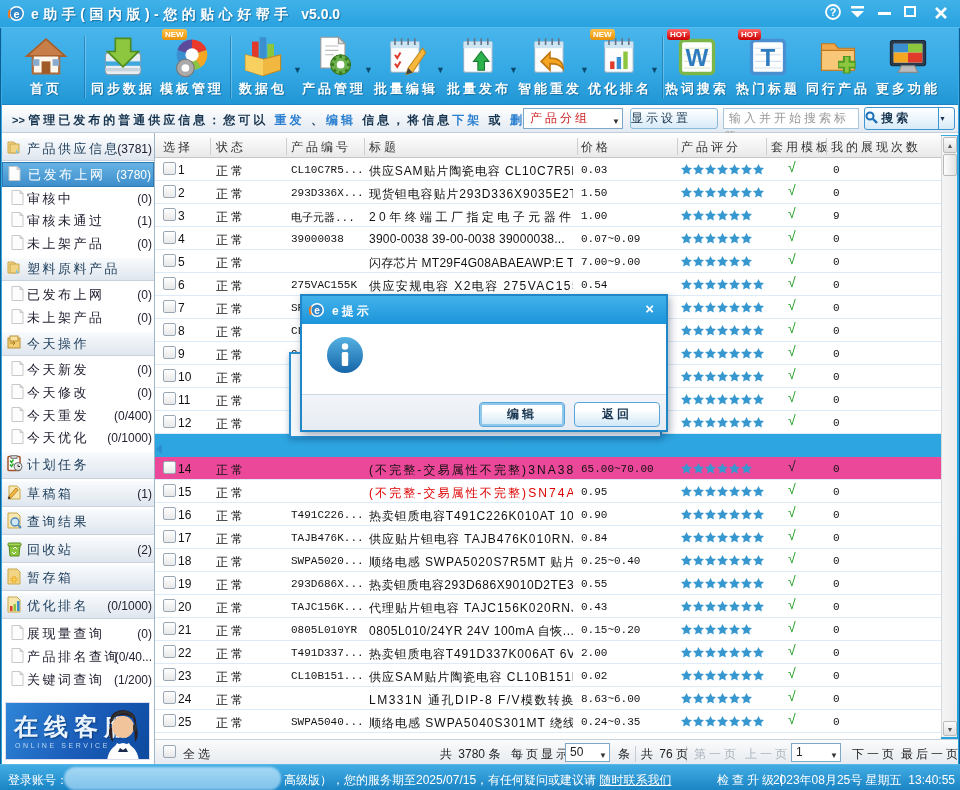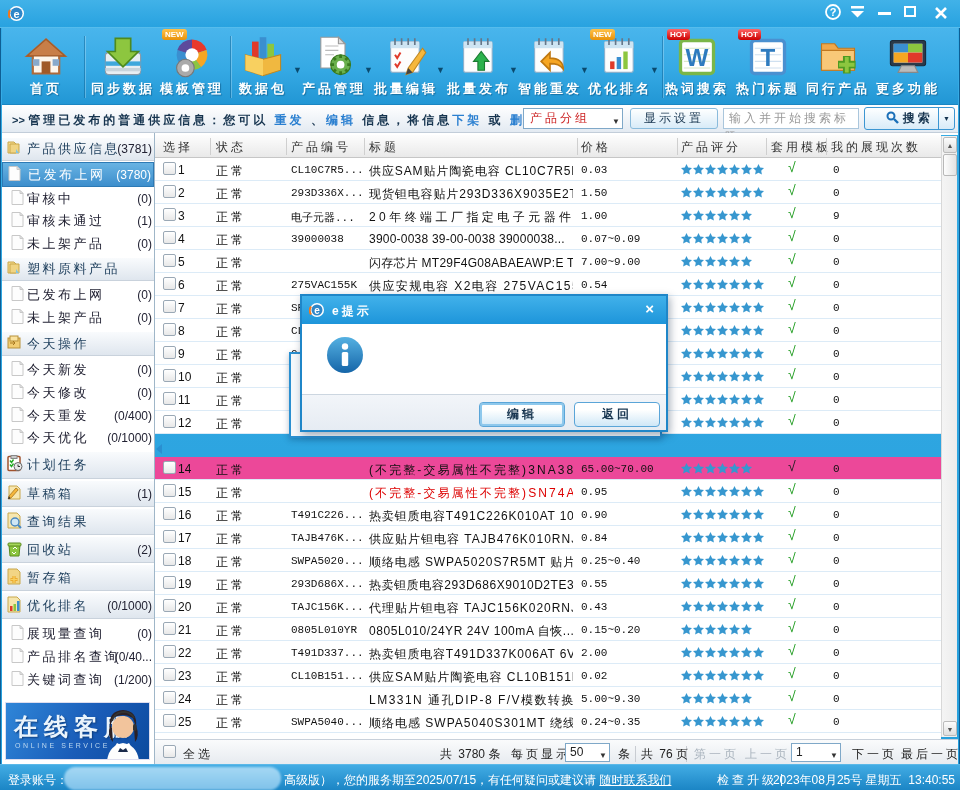--- a/index.html
+++ b/index.html
@@ -17,21 +17,21 @@
 .tbarr{position:absolute;right:-7px;top:32px;color:#0a4a6e;font-size:9px}
 .badge{position:absolute;top:-4px;left:2px;background:linear-gradient(#f66,#c00);color:#fff;font-size:8px;font-weight:bold;padding:1px 3px;border-radius:3px}
 .badge.n{background:linear-gradient(#ffc24a,#e8920a)}
 .tsep{position:absolute;top:8px;width:1px;height:62px;background:rgba(10,90,140,.45);box-shadow:1px 0 0 rgba(255,255,255,.25)}
 
 #infobar{position:absolute;left:2px;top:105px;width:956px;height:28px;background:linear-gradient(#ffffff,#e3eaf2);border-bottom:1px solid #c2cdd9}
 #infobar .txt{position:absolute;left:10px;top:7px;color:#16344f;font-weight:bold}
 .lnk{color:#2a7fd0}
 .combo{position:absolute;background:#fff;border:1px solid #7fa8c8;font-size:12px}
 .combo .arr{position:absolute;right:2px;top:3px;font-size:8px;color:#333}
-.btn{position:absolute;background:linear-gradient(#feffff,#d8ebf8);border:1px solid #8abbdc;border-radius:3px;text-align:center;color:#16344f}
+.btn{position:absolute;background:linear-gradient(#feffff,#d8ebf8);border:1px solid #8abbdc;border-radius:3px;color:#16344f}
 
 #side{position:absolute;left:2px;top:133px;width:153px;height:631px;background:#fff;border-right:1px solid #9fb6c8}
 .shdr{position:absolute;left:0;width:152px;background:linear-gradient(#f9fbfd,#dfe6ee);border-top:1px solid #fff;border-bottom:1px solid #c9d2dc;color:#1b3c5a}
 .sitm{position:absolute;left:0;width:152px;background:#fff;color:#223}
 .ssel{position:absolute;left:0;width:152px;background:linear-gradient(#68b3e3,#3d8ecc);border:1px solid #2d7ab5;color:#fff}
 .ssel .scount{color:#fff}
 .sicon{position:absolute;left:4px;top:50%;transform:translateY(-50%)}
 .sitm .sicon{left:8px}
 .slab{position:absolute;left:25px;top:50%;transform:translateY(-50%);font-size:13px;letter-spacing:2.5px;white-space:nowrap}
 .scount{position:absolute;right:2px;top:50%;transform:translateY(-50%);color:#223}
@@ -210,20 +210,21 @@
 <div class="tsep" style="left:228px"></div>
 <div class="tsep" style="left:660px"></div>
 </div>
 <div id="title">
 <svg width="17" height="17" style="position:absolute;left:8px;top:5px">
       <circle cx="8.5" cy="8.5" r="7.5" fill="#fff"></circle>
       <circle cx="8.5" cy="8.5" r="6" fill="#2e86c8"></circle>
       <text x="8.5" y="12.5" font-size="11" fill="#fff" text-anchor="middle" font-weight="bold">e</text>
       <path d="M2 13 A 8 8 0 0 1 2 5" stroke="#f07820" stroke-width="2.2" fill="none"></path>
     </svg>
+<span class="tname">e助手(国内版)-您的贴心好帮手 <span style="letter-spacing:0">v5.0.0</span></span>
 <svg style="position:absolute;left:824px;top:3px" width="132" height="20">
 <circle cx="9" cy="9" r="7" fill="none" stroke="#fff" stroke-width="1.8"></circle>
       <text x="9" y="13" font-size="11" fill="#fff" font-weight="bold" text-anchor="middle" font-family="Liberation Sans">?</text>
 <rect x="27" y="3" width="13" height="2.5" fill="#fff"></rect>
       <path d="M27 8 h13 l-6.5 6.5z" fill="#fff"></path>
 <rect x="54" y="9" width="13" height="3" fill="#fff"></rect>
 <rect x="81" y="4" width="10" height="9" fill="none" stroke="#fff" stroke-width="2"></rect>
 </svg>
 <svg style="position:absolute;left:934px;top:6px" width="14" height="14">
       <path d="M2 2 L12 12 M12 2 L2 12" stroke="#fff" stroke-width="2.6"></path>
@@ -935,21 +936,21 @@
     </span>
     <span style="position:absolute;left:633px;top:1px;color:#1d9b1d;font-size:14px;font-style:italic">√</span>
     <span class="cell code" style="left:678px">0</span>
   </div>
 <div class="tr" style="top:687px;">
     <span class="cb" style="left:8px;top:4px"></span>
     <span class="cell" style="left:23px">24</span>
     <span class="cell cjk" style="left:61px">正常</span>
     <span class="cell code" style="left:136px;width:72px"></span>
     <span class="cell ttl" id="ttl24" style="left:214px;max-width:204px;letter-spacing:1.48px;">LM331N 通孔DIP-8 F/V模数转换...</span>
-    <span class="cell code" style="left:426px;width:94px">5.00~9.30</span>
+    <span class="cell code" style="left:426px;width:94px">8.63~6.00</span>
     <span style="position:absolute;left:526px;top:6px">
       <svg width="72" height="11" style="display:block">
         <polygon points="5.5,0 7.2,3.6 11,4.1 8.2,6.8 8.9,10.6 5.5,8.7 2.1,10.6 2.8,6.8 0,4.1 3.8,3.6" fill="#3797cf" transform="translate(0,0)"></polygon>
         <polygon points="5.5,0 7.2,3.6 11,4.1 8.2,6.8 8.9,10.6 5.5,8.7 2.1,10.6 2.8,6.8 0,4.1 3.8,3.6" fill="#3797cf" transform="translate(12,0)"></polygon>
         <polygon points="5.5,0 7.2,3.6 11,4.1 8.2,6.8 8.9,10.6 5.5,8.7 2.1,10.6 2.8,6.8 0,4.1 3.8,3.6" fill="#3797cf" transform="translate(24,0)"></polygon>
         <polygon points="5.5,0 7.2,3.6 11,4.1 8.2,6.8 8.9,10.6 5.5,8.7 2.1,10.6 2.8,6.8 0,4.1 3.8,3.6" fill="#3797cf" transform="translate(36,0)"></polygon>
         <polygon points="5.5,0 7.2,3.6 11,4.1 8.2,6.8 8.9,10.6 5.5,8.7 2.1,10.6 2.8,6.8 0,4.1 3.8,3.6" fill="#3797cf" transform="translate(48,0)"></polygon>
         <polygon points="5.5,0 7.2,3.6 11,4.1 8.2,6.8 8.9,10.6 5.5,8.7 2.1,10.6 2.8,6.8 0,4.1 3.8,3.6" fill="#3797cf" transform="translate(60,0)"></polygon>
       </svg>
     </span>

